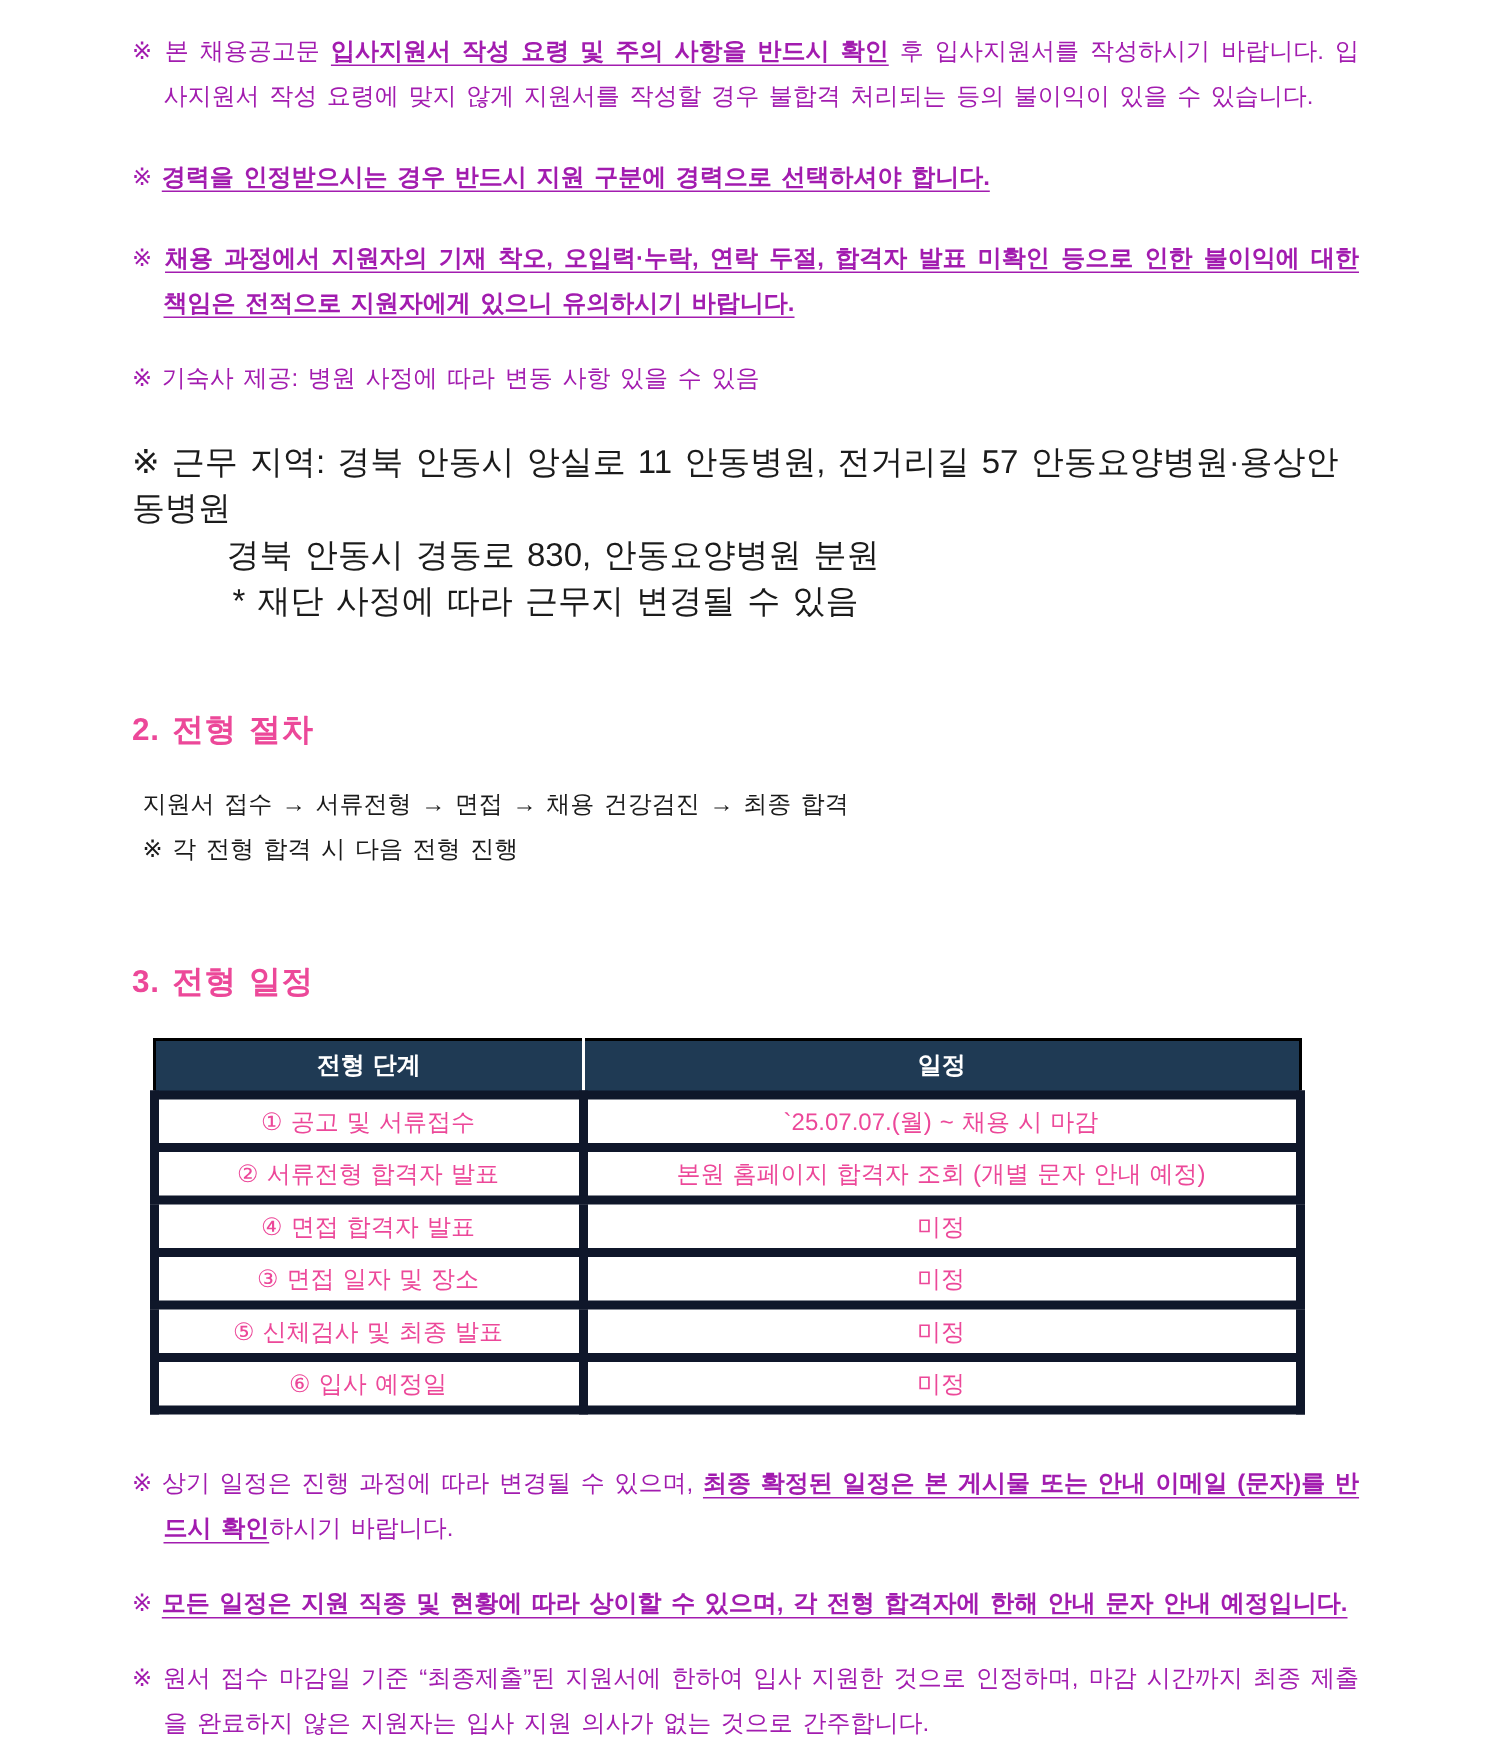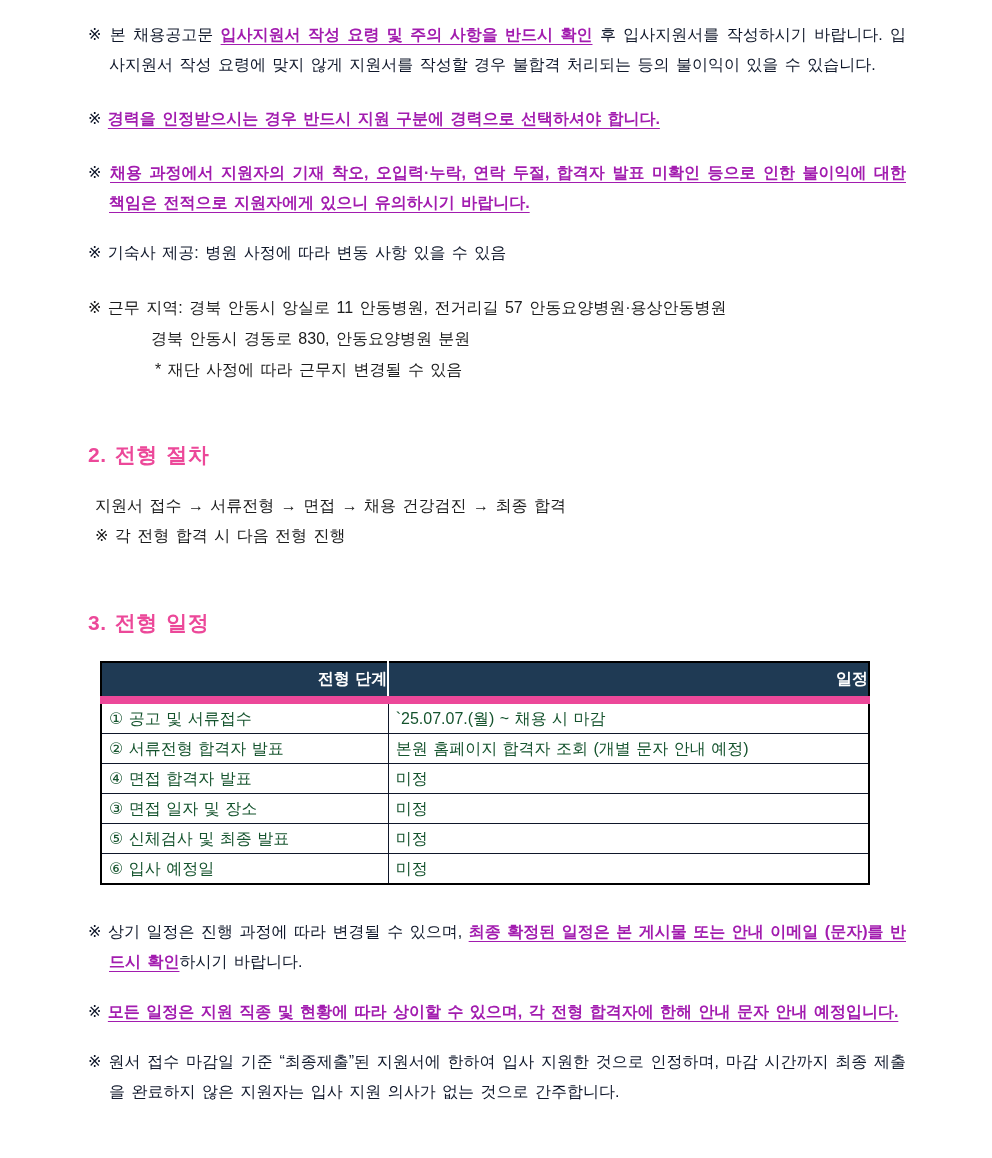--- a/index.html
+++ b/index.html
@@ -22,31 +22,31 @@
   .notice {
     font-size: 16px;
     line-height: 30px;
     text-align: justify;
     margin: 0 0 24px 0;
     padding-left: 21px;
     text-indent: -21px;
     word-spacing: 2px;
   }
   .notice.tight { margin-bottom: 20px; }
-  .seg-plain { color: #0f172a; }
+  .seg-plain { color: #a21caf; }
   .seg-red {
     color: #a21caf;
     font-weight: bold;
     text-decoration: underline;
     text-decoration-thickness: 1px;
     text-underline-offset: 4px;
   }
   
   .addr {
-    font-size: 16px;
+    font-size: 22px;
     line-height: 31px;
     margin: 0 0 56px 0;
     word-spacing: 2px;
   }
   .addr .line1 { padding-left: 0; }
   .addr .line2 { padding-left: 63px; }
   .addr .line3 { padding-left: 67px; }
   
   .section-title {
     font-size: 21px;
@@ -73,32 +73,32 @@
     width: 770px;
     font-size: 16px;
     word-spacing: 1px;
     margin-bottom: 32px;
   }
   .schedule-table th {
     background: #1F3A54;
     color: #ffffff;
     font-weight: bold;
     height: 33px;
-    text-align: right;
-    border-bottom: 8px solid #ec4899;
+    text-align: center;
+    border-bottom: 2px solid #ec4899;
     padding: 0;
   }
   .schedule-table th.col-schedule { border-left: 2px solid #ffffff; }
   .schedule-table td {
-    border: 1px solid #0f172a;
+    border: 6px solid #0f172a;
     height: 28px;
     padding: 1px 8px 0 7px;
-    text-align: left;
+    text-align: center;
     vertical-align: middle;
-    color: #14532d;
+    color: #ec4899;
   }
   .bottom-notices .notice:last-child { margin-bottom: 0; }
 </style>
 </head>
 <body>
 
 <div class="doc">
 
   <p class="notice"><span class="seg-plain">※ 본 채용공고문 </span><span class="seg-red">입사지원서 작성 요령 및 주의 사항을 반드시 확인</span><span class="seg-plain"> 후 입사지원서를 작성하시기 바랍니다. 입사지원서 작성 요령에 맞지 않게 지원서를 작성할 경우 불합격 처리되는 등의 불이익이 있을 수 있습니다.</span></p>
 

